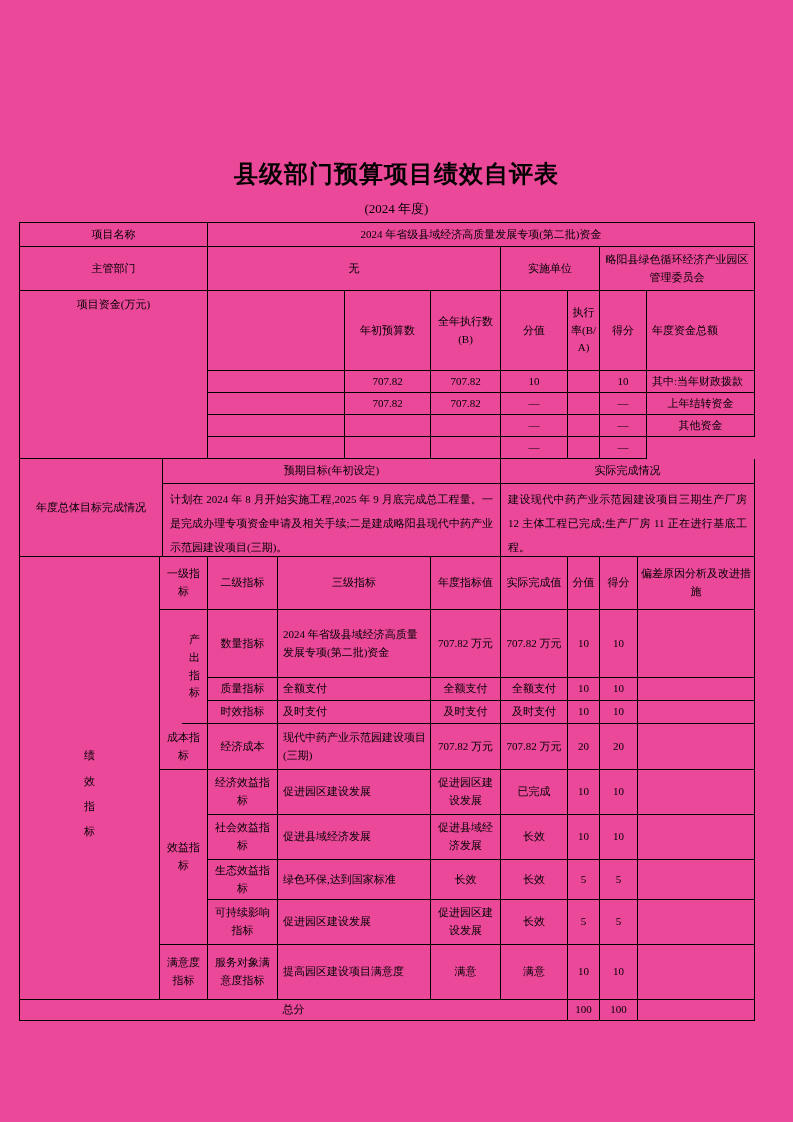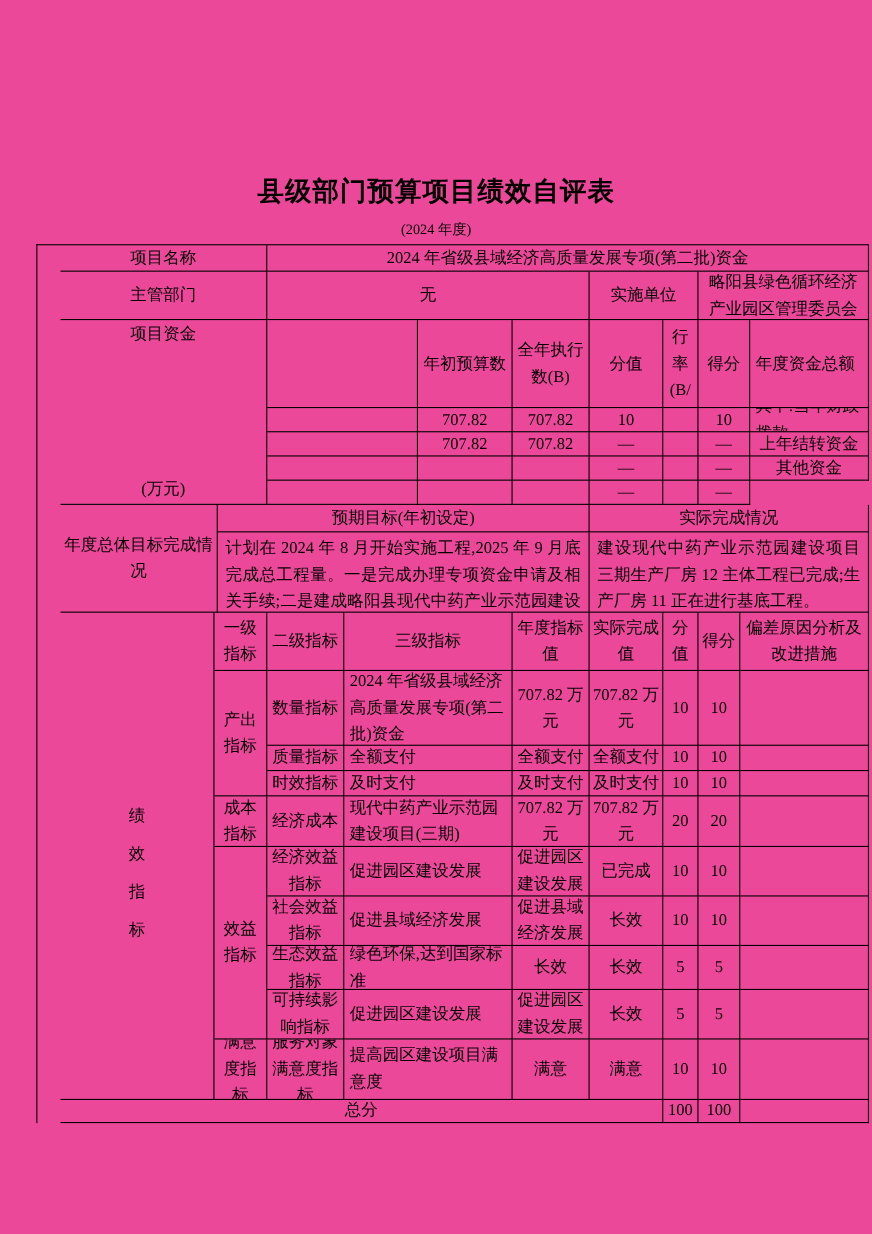--- a/index.html
+++ b/index.html
@@ -12,23 +12,23 @@
   .doc-title{
     position:absolute;top:158px;left:0;width:793px;
     text-align:center;font-size:24px;font-weight:bold;
     font-family:"Liberation Sans", sans-serif;letter-spacing:1px;
   }
   .doc-subtitle{
     position:absolute;top:200px;left:0;width:793px;
     text-align:center;font-size:13px;
   }
   .tbl{
-    position:absolute;left:33px;top:222px;width:735px;
+    position:absolute;left:19px;top:222px;width:735px;
     border-top:1px solid #000;border-left:1px solid #000;
-    font-size:15px;line-height:1.6;padding-left:21px;
+    font-size:11px;line-height:1.6;
   }
   .sec{display:grid;width:735px;}
   .c{
     border-right:1px solid #000;border-bottom:1px solid #000;
     box-sizing:border-box;
     display:flex;align-items:center;justify-content:center;
     text-align:center;padding:1px 3px;overflow:hidden;
   }
   .c.left{justify-content:flex-start;text-align:left;padding-left:5px;}
   .c.txt{align-items:center;justify-content:flex-start;text-align:justify;padding:3px 7px;line-height:24px;display:block;}
@@ -38,30 +38,30 @@
   .g-info2{grid-template-columns:188px 293px 99px 155px;grid-template-rows:44px;}
   .g-funds{grid-template-columns:188px 137px 86px 70px 67px 32px 47px 108px;
            grid-template-rows:80px 22px 22px 22px 22px;}
   .g-target{grid-template-columns:143px 338px 254px;grid-template-rows:25px 73px;}
   .g-ind{grid-template-columns:140px 48px 70px 153px 70px 67px 32px 38px 117px;
          grid-template-rows:53px 68px 23px 23px 46px 45px 45px 40px 45px 55px;}
   .g-total{grid-template-columns:548px 32px 38px 117px;grid-template-rows:21px;}
   .span-funds{grid-column:1;grid-row:1/6;}
   .span-target{grid-column:1;grid-row:1/3;}
   .span-perf{grid-column:1;grid-row:1/11;}
-  .span-output{grid-column:2;grid-row:2/5;}
+  .span-output{grid-column:2;grid-row:2/5;margin-left:22px;}
   .span-cost{grid-column:2;grid-row:5/6;}
   .span-benefit{grid-column:2;grid-row:6/10;}
   .span-satisf{grid-column:2;grid-row:10/11;text-align:center;}
   .vlabel{
     width:1em;word-break:break-all;line-height:2.3;
     text-align:center;letter-spacing:0;margin-top:32px;
   }
   .two-line{display:block;text-align:center;line-height:24px;padding-top:0;}
-  .cell-mid{display:flex;flex-direction:column;justify-content:space-between;height:100%;}
+  .cell-mid{display:flex;flex-direction:row;justify-content:center;height:100%;}
 </style>
 </head>
 <body>
 
 <div class="page">
 
   <div class="doc-title">县级部门预算项目绩效自评表</div>
   <div class="doc-subtitle">(2024 年度)</div>
 
   <div class="tbl">

